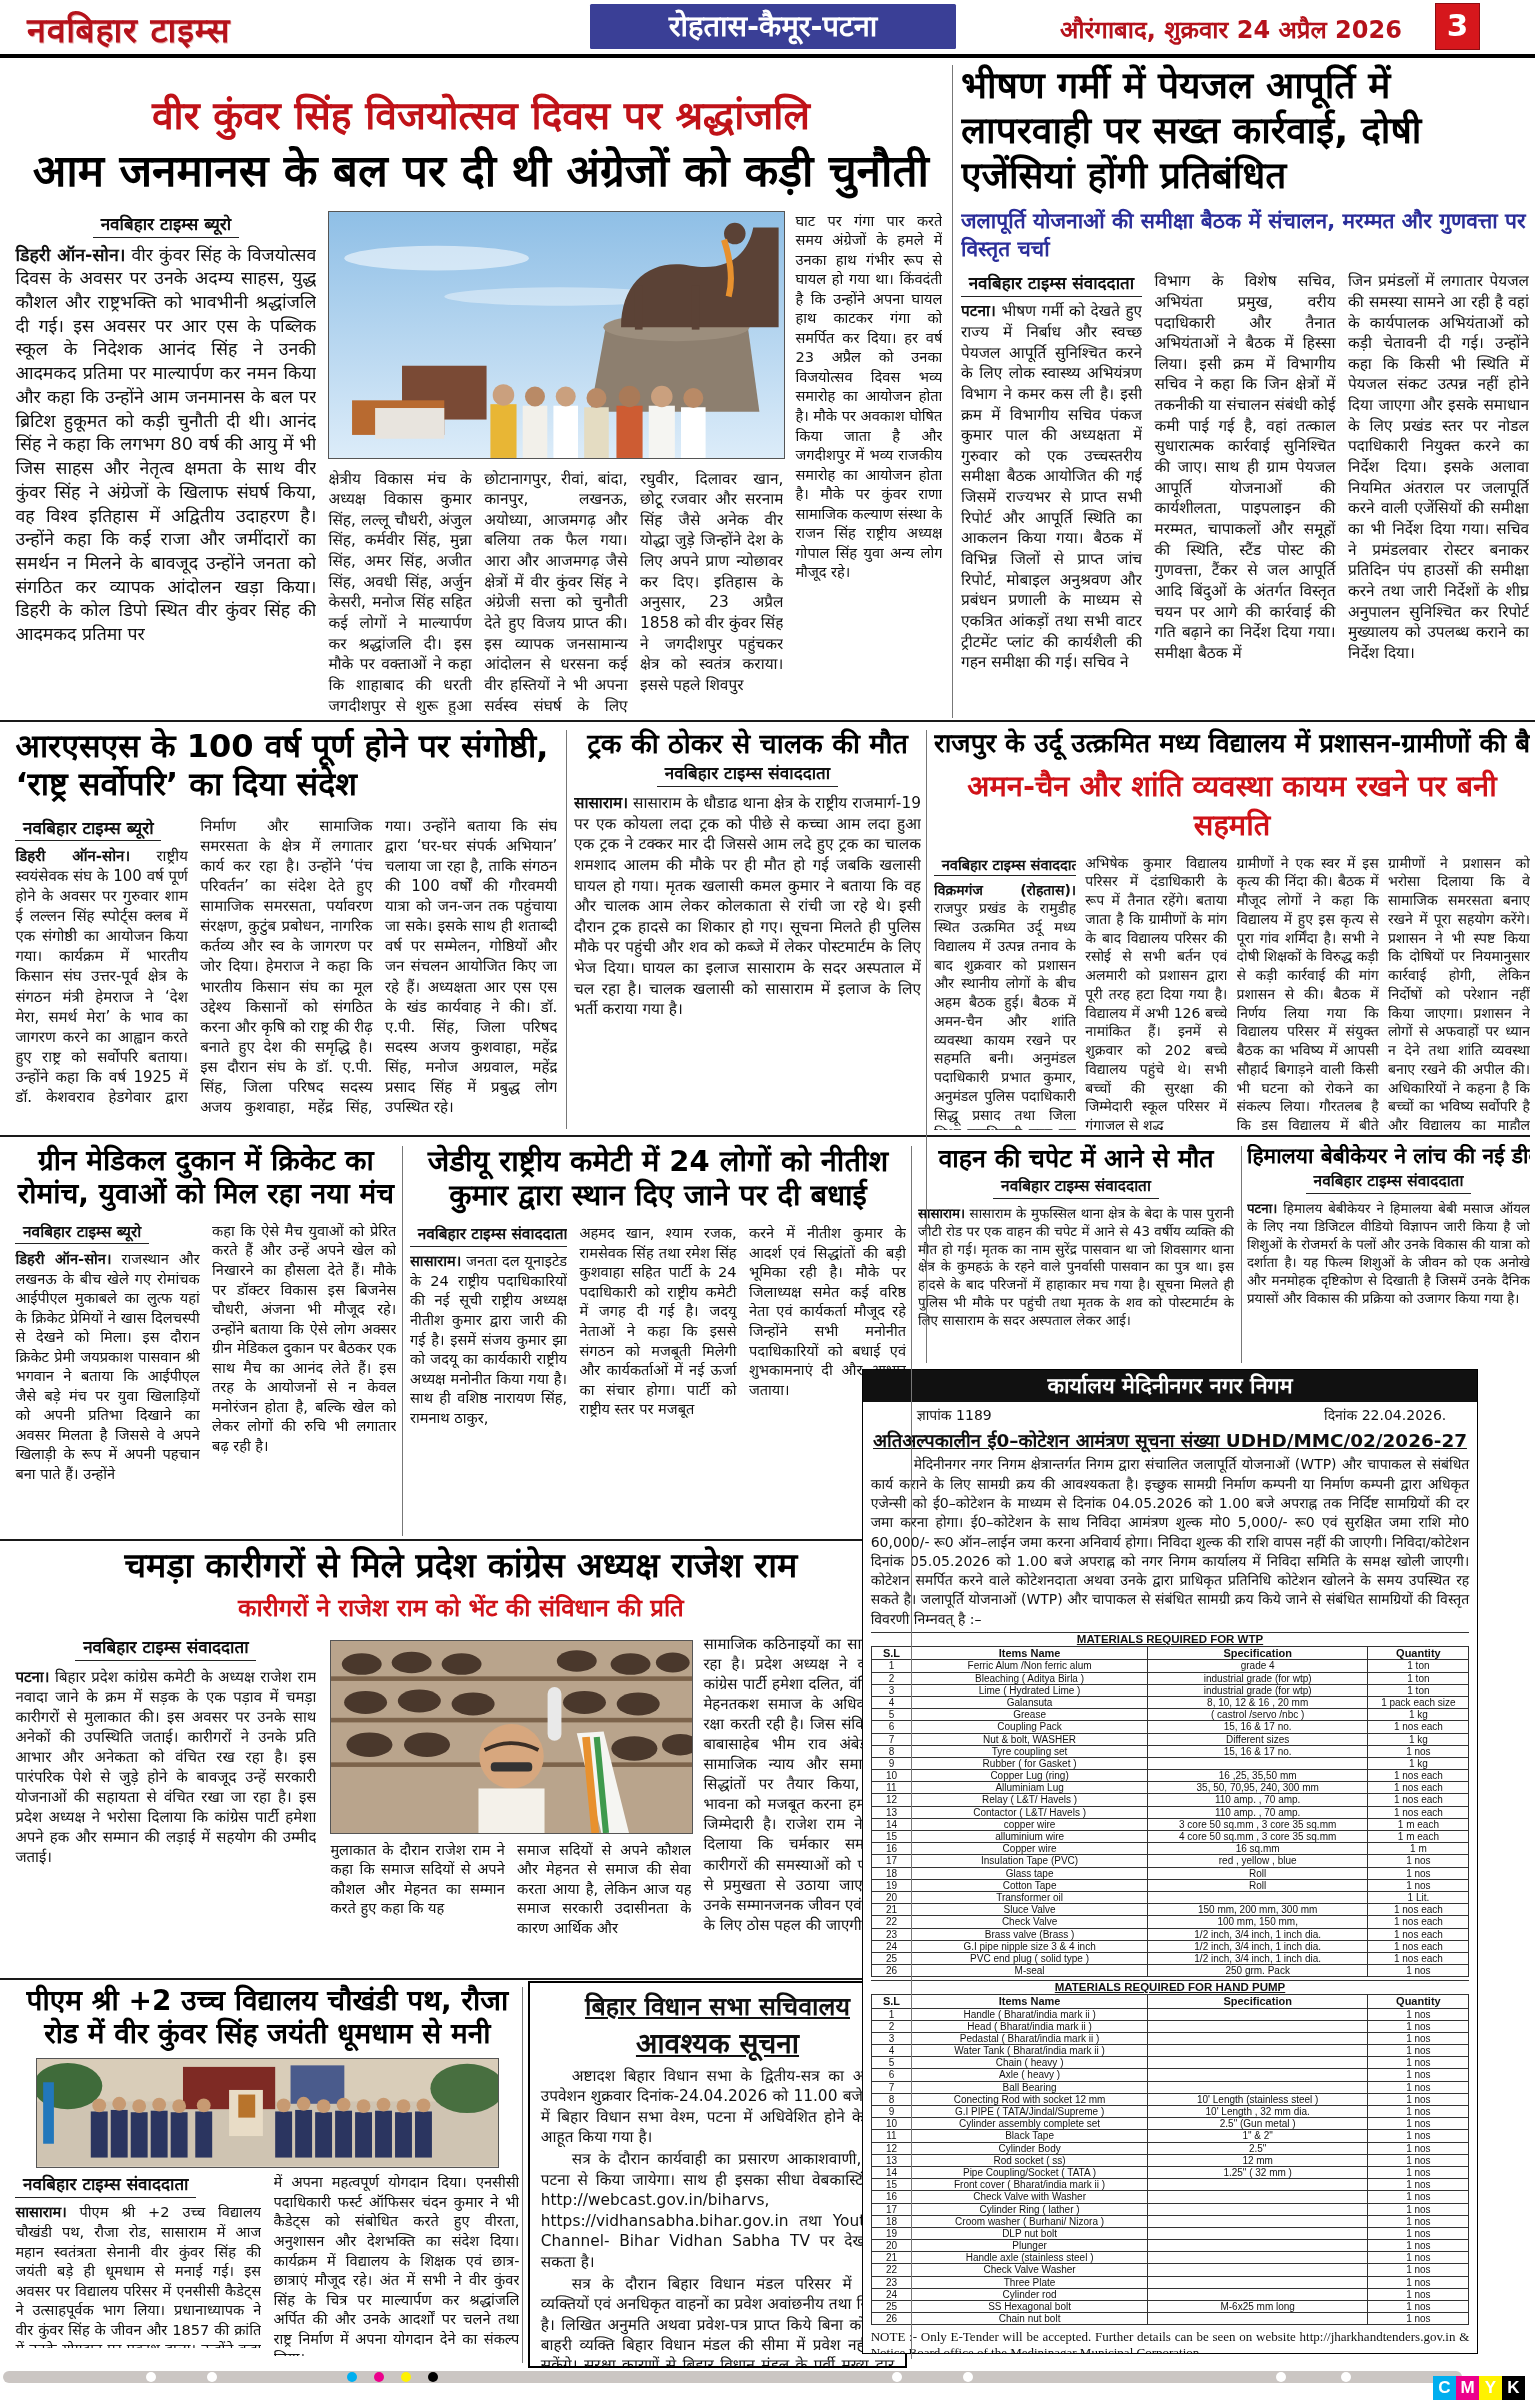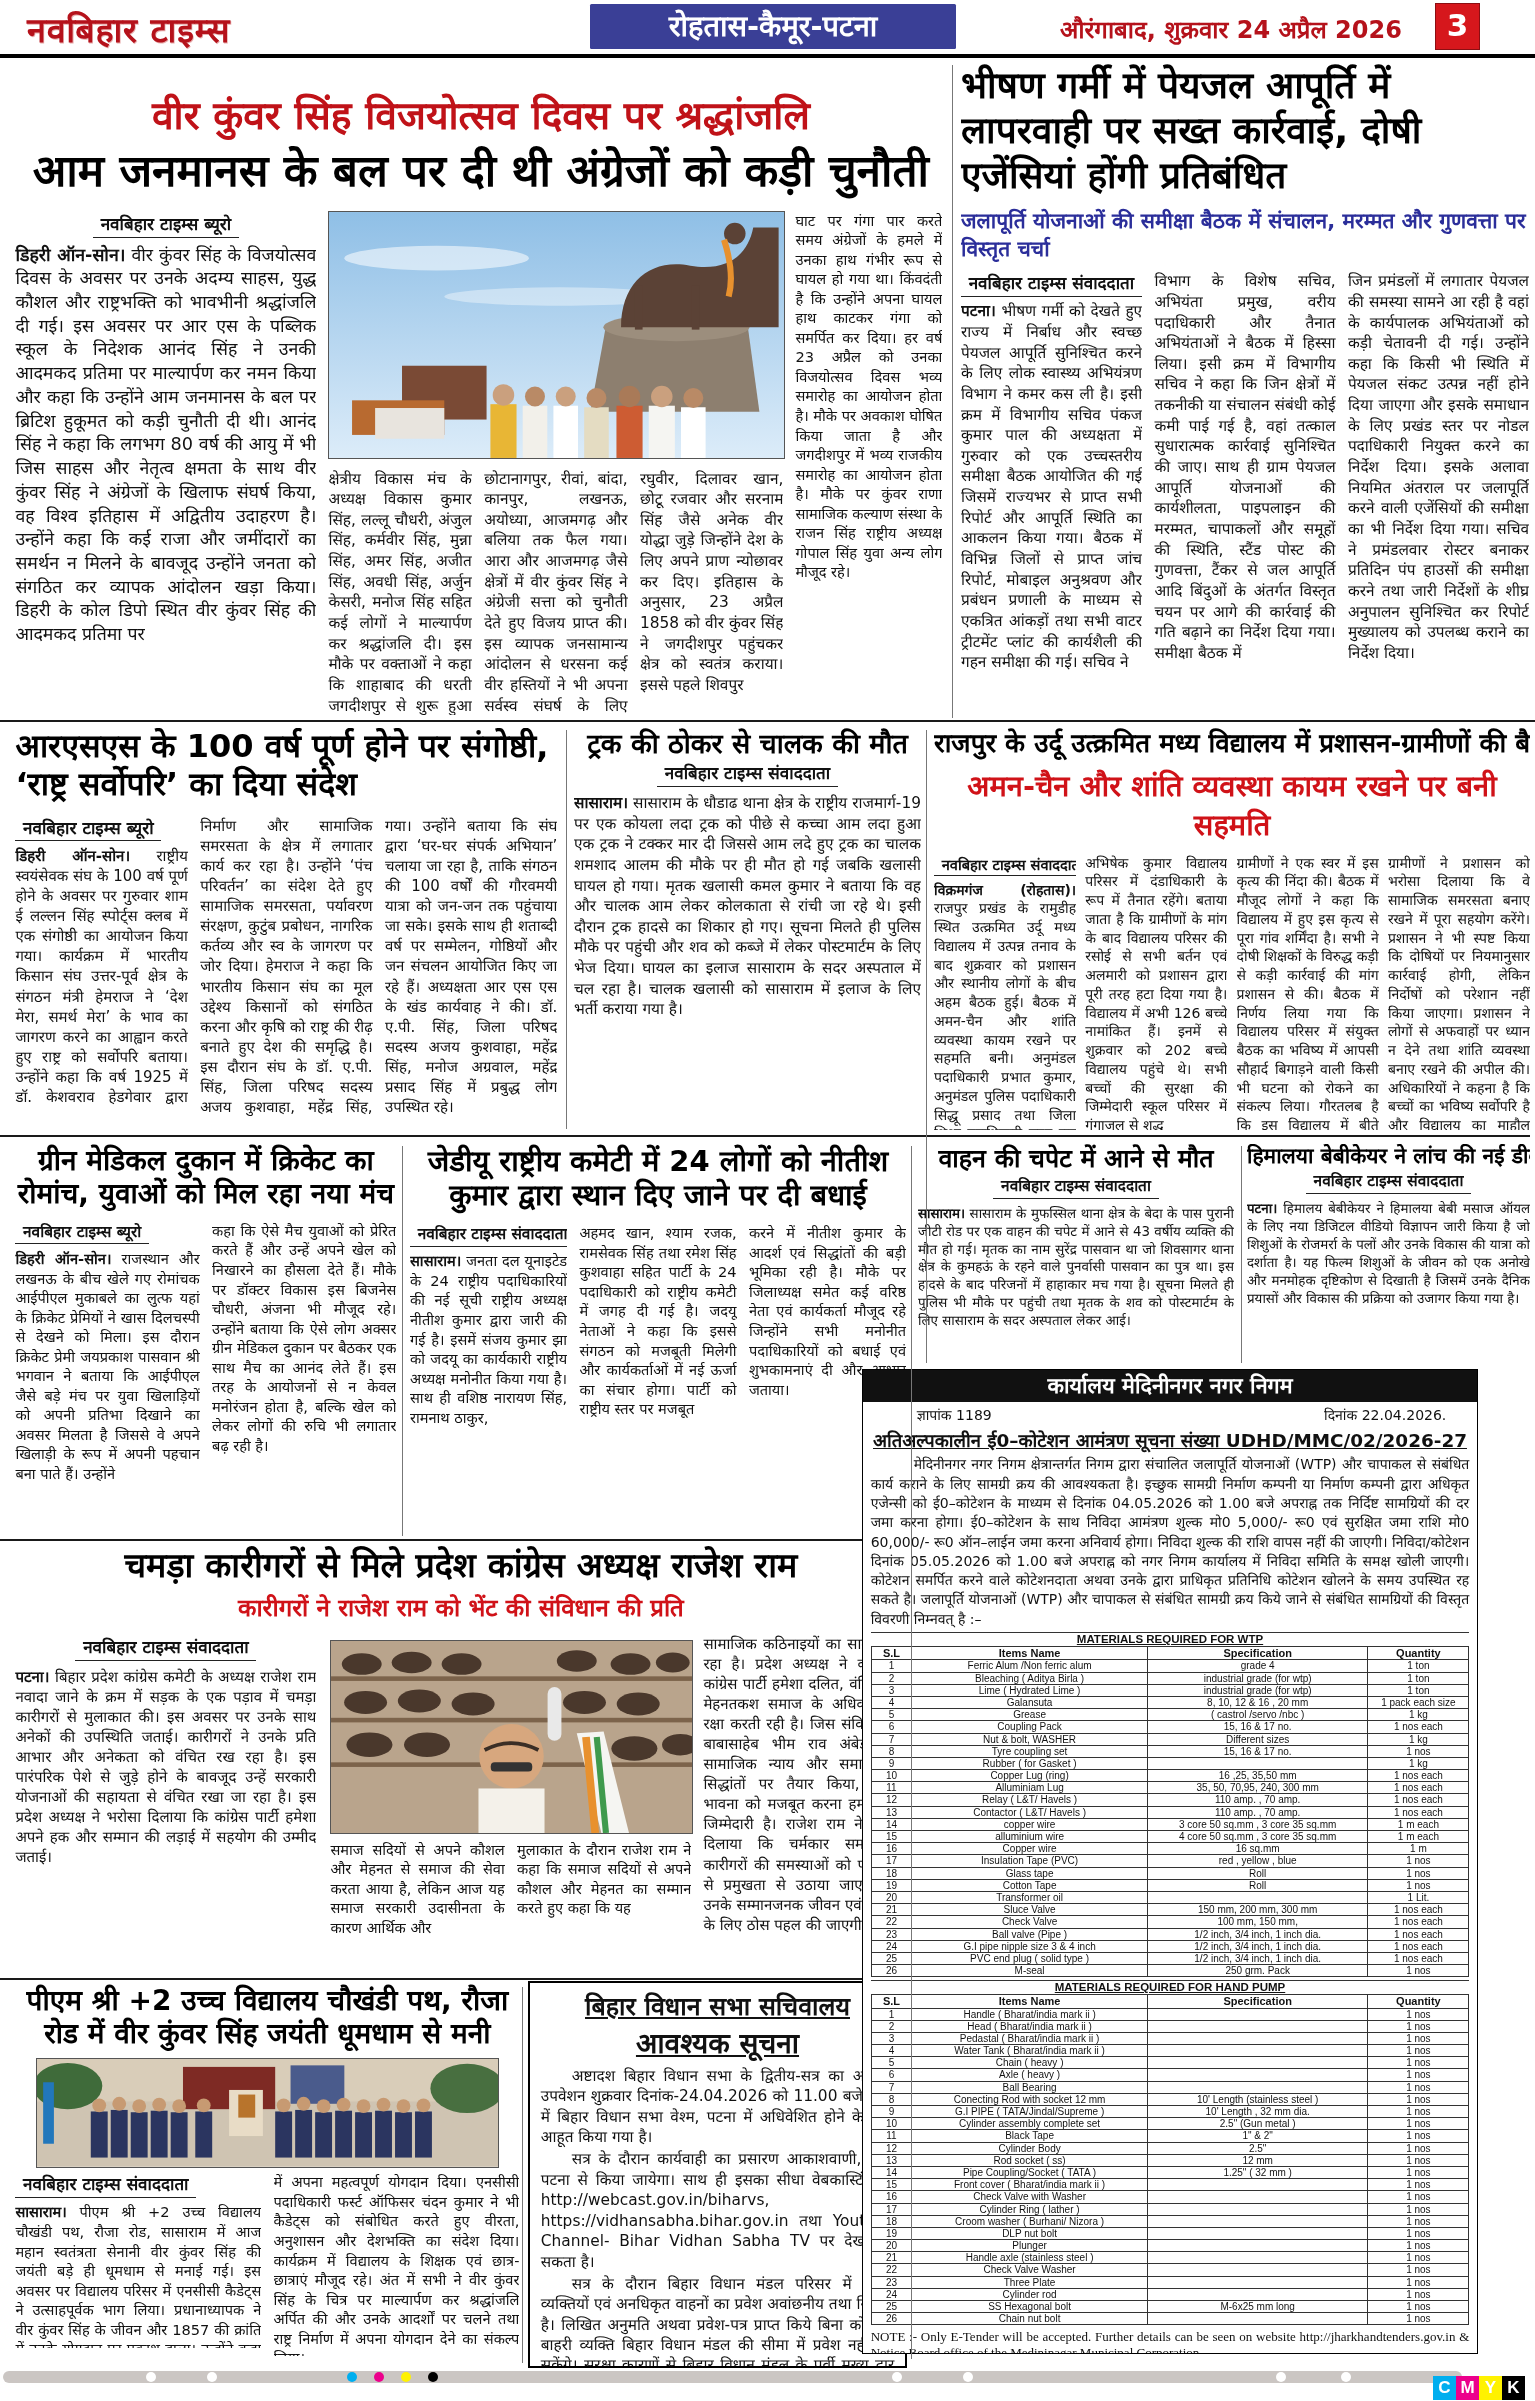--- a/index.html
+++ b/index.html
@@ -239,22 +239,22 @@
         <circle cx="235" cy="150" r="42" fill="#d7a77e"></circle>
         <path d="M200 142 q35 -18 70 0" stroke="#3a2e26" stroke-width="5" fill="none"></path>
         <rect x="208" y="158" width="54" height="12" fill="#333" rx="5"></rect>
         <rect x="192" y="192" width="86" height="58" fill="#f4f1ea"></rect>
         <rect x="282" y="60" width="18" height="70" rx="9" fill="#e9e9e9"></rect>
         <path d="M320 120 L352 250 L388 250 L355 118 Z" fill="#f5f5f2"></path>
         <path d="M332 125 L344 250" stroke="#e8912e" stroke-width="10"></path>
         <path d="M346 125 L358 250" stroke="#3f9a4d" stroke-width="8"></path>
       </svg>
       <div class="abs cols" style="left:315px;top:206px;width:361px;height:115px;">
+        <div class="col body-text" style="font-size:14.6px;">मुलाकात के दौरान राजेश राम ने कहा कि समाज सदियों से अपने कौशल और मेहनत का सम्मान करते हुए कहा कि यह</div>
         <div class="col body-text" style="font-size:14.6px;">समाज सदियों से अपने कौशल और मेहनत से समाज की सेवा करता आया है, लेकिन आज यह समाज सरकारी उदासीनता के कारण आर्थिक और</div>
-        <div class="col body-text" style="font-size:14.6px;">मुलाकात के दौरान राजेश राम ने कहा कि समाज सदियों से अपने कौशल और मेहनत का सम्मान करते हुए कहा कि यह</div>
       </div>
       <div class="abs body-text" style="left:688px;top:0;width:203px;height:323px;font-size:15px;">सामाजिक कठिनाइयों का सामना कर रहा है। प्रदेश अध्यक्ष ने कहा कि कांग्रेस पार्टी हमेशा दलित, वंचित और मेहनतकश समाज के अधिकारों की रक्षा करती रही है। जिस संविधान को बाबासाहेब भीम राव अंबेडकर ने सामाजिक न्याय और समानता के सिद्धांतों पर तैयार किया, उसकी भावना को मजबूत करना हम सबकी जिम्मेदारी है। राजेश राम ने भरोसा दिलाया कि चर्मकार समाज के कारीगरों की समस्याओं को पार्टी मंच से प्रमुखता से उठाया जाएगा और उनके सम्मानजनक जीवन एवं रोजगार के लिए ठोस पहल की जाएगी।</div>
     </div>
   </div>
 
   <div class="rule-h" style="left:0;top:1978px;width:911px;"></div>
 
   <div class="art" style="left:15.4px;top:1984px;width:504px;height:382px;">
     <div class="hl" style="font-size:28px;">पीएम श्री +2 उच्च विद्यालय चौखंडी पथ, रौजा रोड में वीर कुंवर सिंह जयंती धूमधाम से मनी</div>
 
@@ -493,21 +493,21 @@
 
           <tr>
             <td>22</td>
             <td>Check Valve</td>
             <td>100 mm, 150 mm,</td>
             <td>1 nos each</td>
           </tr>
 
           <tr>
             <td>23</td>
-            <td>Ball valve (Pipe )</td>
+            <td>Brass valve (Brass )</td>
             <td>1/2 inch, 3/4 inch, 1 inch dia.</td>
             <td>1 nos each</td>
           </tr>
 
           <tr>
             <td>24</td>
             <td>G.I pipe nipple size 3 &amp; 4 inch</td>
             <td>1/2 inch, 3/4 inch, 1 inch dia.</td>
             <td>1 nos each</td>
           </tr>

